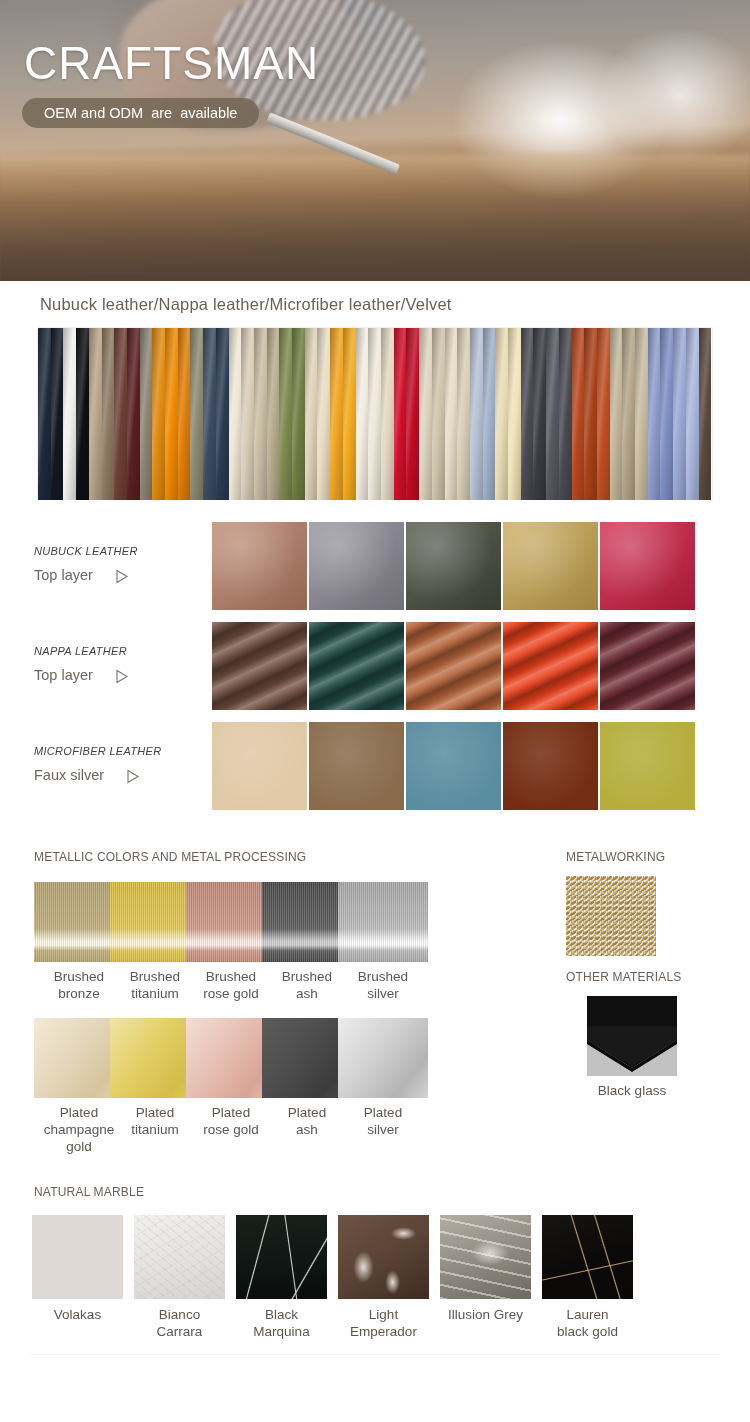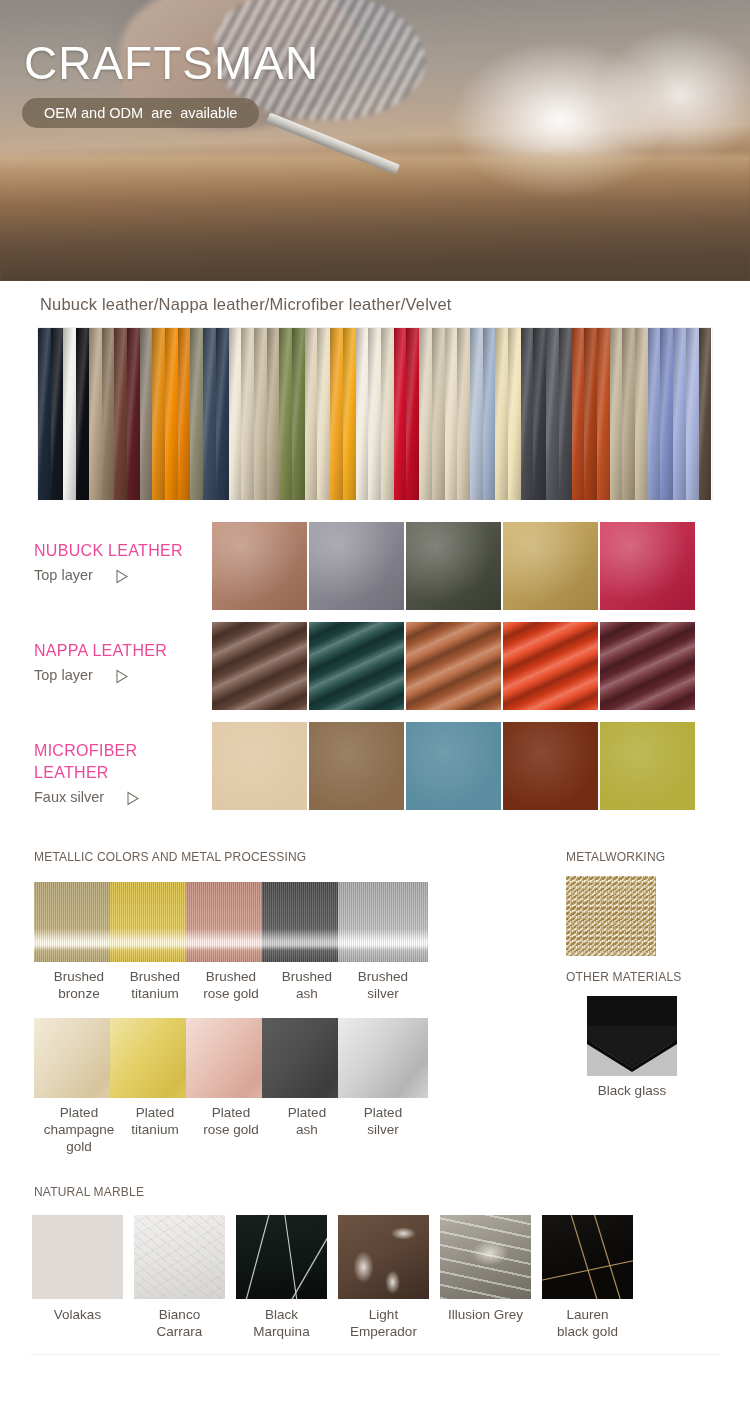--- a/index.html
+++ b/index.html
@@ -137,24 +137,25 @@
 
   
   .lrow {
     display: flex;
     align-items: flex-start;
     margin: 0 0 0 0;
     height: 100px;
   }
   .lrow-label { width: 212px; padding-left: 34px; padding-top: 18px; }
   .lrow-name {
-    font-size: 16px;
-    color: #ec4899;
+    font-size: 11px;
+    color: #404040;
     letter-spacing: .3px;
     line-height: 22px;
+    font-style: italic;
   }
   .lrow-sub {
     display: flex;
     align-items: center;
     gap: 22px;
     font-size: 14.5px;
     color: #6d6660;
     line-height: 22px;
     margin-top: 2px;
   }

